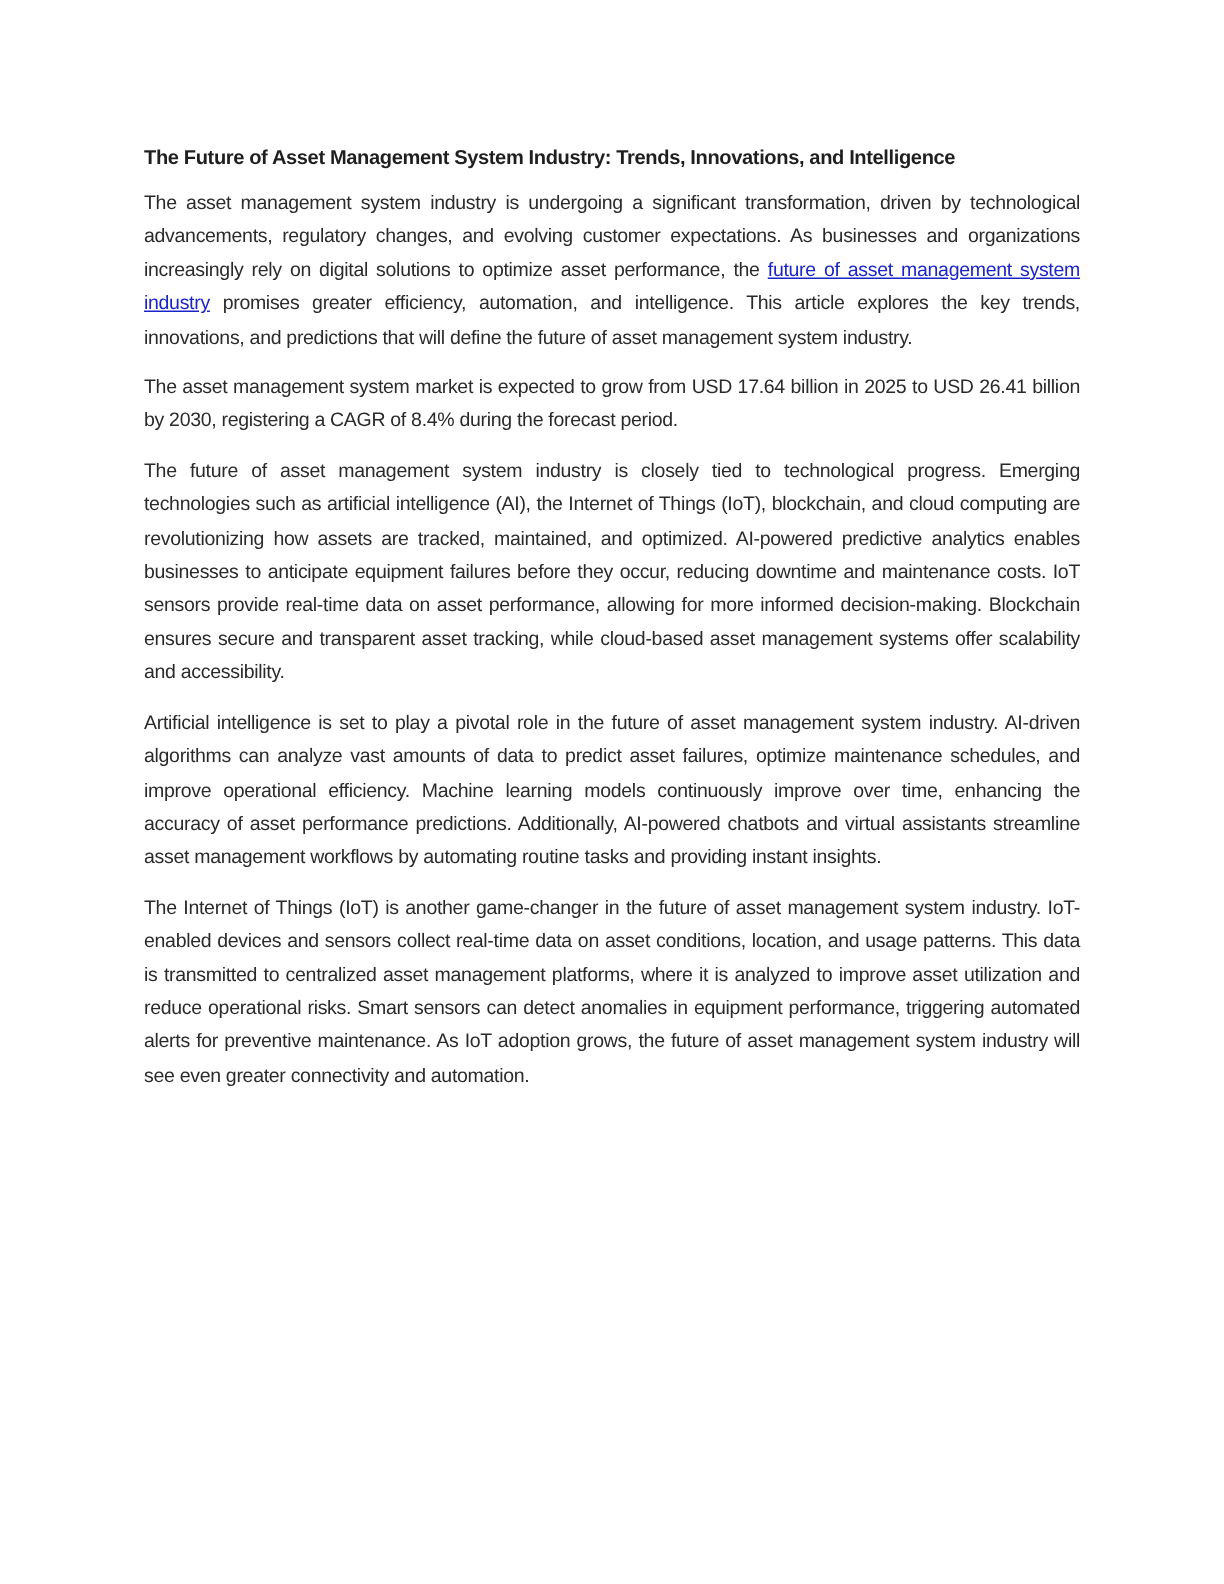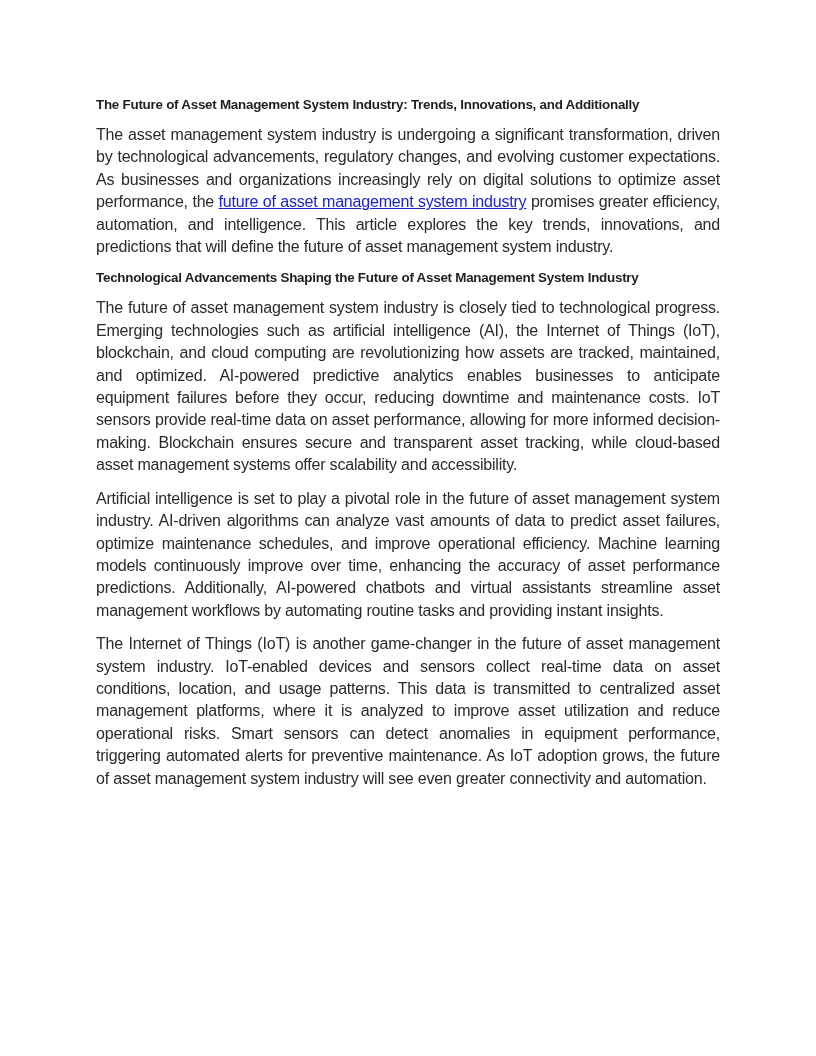--- a/index.html
+++ b/index.html
@@ -24,42 +24,42 @@
     .heading {
       font-weight: bold;
       font-size: 13.4px;
       line-height: 18px;
       margin: 0 0 10px 0;
       color: #1f1f1f;
       letter-spacing: -0.25px;
       white-space: nowrap;
     }
     .para {
-      font-size: 16px;
+      font-size: 13px;
       line-height: 22.4px;
       margin: 0 0 11px 0;
       text-align: justify;
       color: #2a2a2a;
       letter-spacing: -0.2px;
     }
     .link {
       color: #1a24c8;
       text-decoration: underline;
       cursor: pointer;
     }
     .s-title { margin-top: 0; }
   </style>
 </head>
 <body>
 
 <div class="page">
-  <h1 class="heading s-title">The Future of Asset Management System Industry: Trends, Innovations, and Additionally</h1>
+  <h1 class="heading s-title">The Future of Asset Management System Industry: Trends, Innovations, and Intelligence</h1>
 
   <p class="para"><span>The asset management system industry is undergoing a significant transformation, driven by technological advancements, regulatory changes, and evolving customer expectations. As businesses and organizations increasingly rely on digital solutions to optimize asset performance, the </span><a class="link" style="color: rgb(26, 36, 200);">future of asset management system industry</a><span> promises greater efficiency, automation, and intelligence. This article explores the key trends, innovations, and predictions that will define the future of asset management system industry.</span></p>
 
+  <p class="para">The asset management system market is expected to grow from USD 17.64 billion in 2025 to USD 26.41 billion by 2030, registering a CAGR of 8.4% during the forecast period.</p>
 
-  <h2 class="heading">Technological Advancements Shaping the Future of Asset Management System Industry</h2>
   <p class="para">The future of asset management system industry is closely tied to technological progress. Emerging technologies such as artificial intelligence (AI), the Internet of Things (IoT), blockchain, and cloud computing are revolutionizing how assets are tracked, maintained, and optimized. AI-powered predictive analytics enables businesses to anticipate equipment failures before they occur, reducing downtime and maintenance costs. IoT sensors provide real-time data on asset performance, allowing for more informed decision-making. Blockchain ensures secure and transparent asset tracking, while cloud-based asset management systems offer scalability and accessibility.</p>
 
   <p class="para">Artificial intelligence is set to play a pivotal role in the future of asset management system industry. AI-driven algorithms can analyze vast amounts of data to predict asset failures, optimize maintenance schedules, and improve operational efficiency. Machine learning models continuously improve over time, enhancing the accuracy of asset performance predictions. Additionally, AI-powered chatbots and virtual assistants streamline asset management workflows by automating routine tasks and providing instant insights.</p>
 
   <p class="para">The Internet of Things (IoT) is another game-changer in the future of asset management system industry. IoT-enabled devices and sensors collect real-time data on asset conditions, location, and usage patterns. This data is transmitted to centralized asset management platforms, where it is analyzed to improve asset utilization and reduce operational risks. Smart sensors can detect anomalies in equipment performance, triggering automated alerts for preventive maintenance. As IoT adoption grows, the future of asset management system industry will see even greater connectivity and automation.</p>
 </div>
 
 </body></html>

